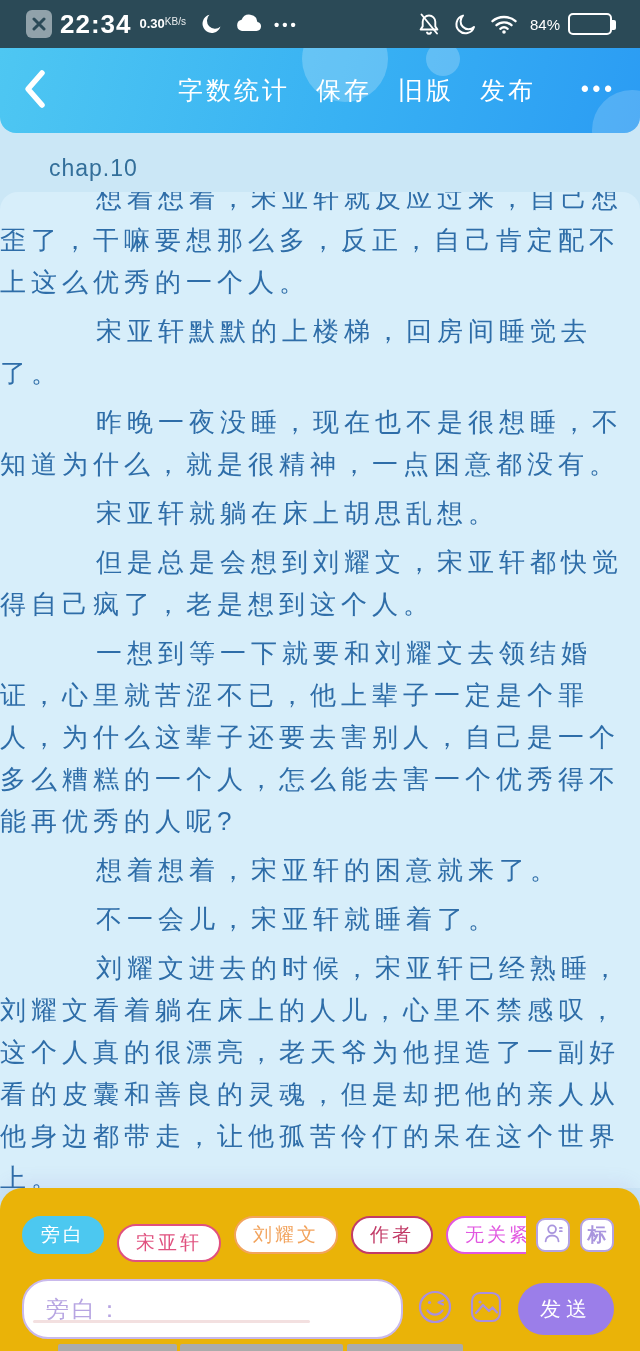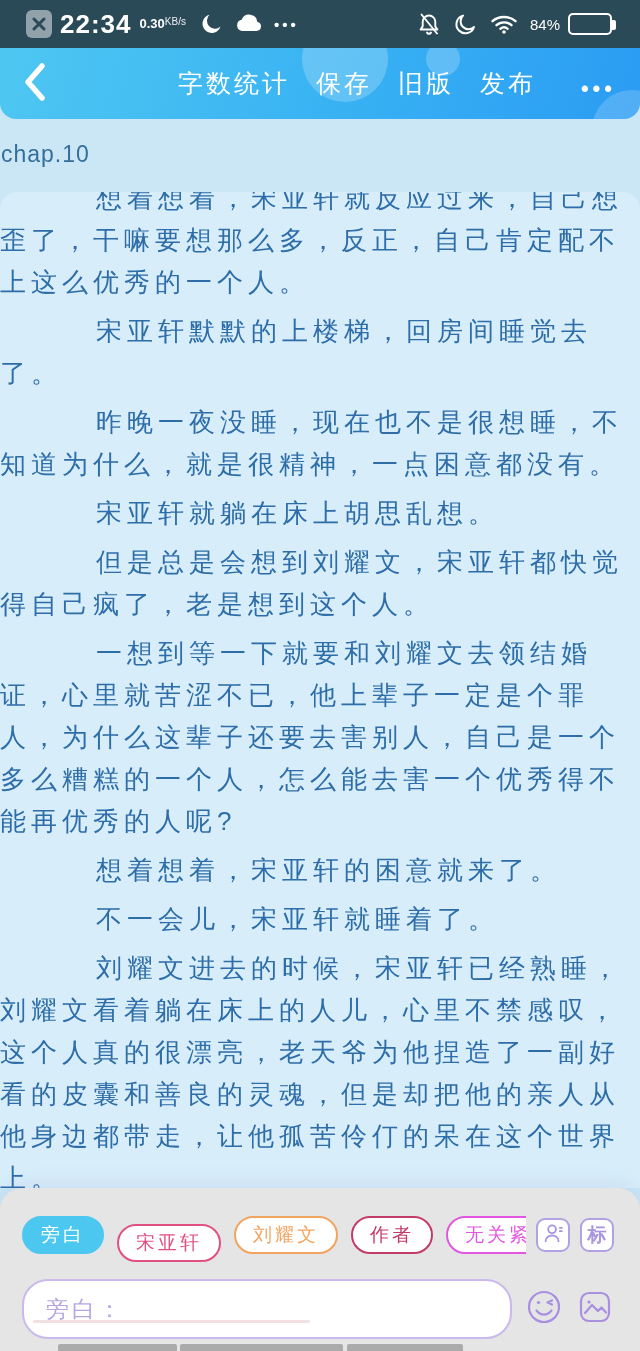--- a/index.html
+++ b/index.html
@@ -31,54 +31,54 @@
   .sb-right .sb-ico { margin-right:0; margin-left:12px; }
   .sb-batt-pct { font-size:15px; font-weight:normal; margin-left:12px; }
   .battery { width:44px; height:22px; border:2px solid #fff; border-radius:5px;
     margin-left:8px; position:relative; padding:2px; }
   .battery:after { content:""; position:absolute; right:-6px; top:5px; width:4px; height:10px;
     background:#fff; border-radius:0 2px 2px 0; }
   .battery-fill { height:100%; background:#e9eef0; border-radius:2px; }
 
   
   .header {
-    position:relative; height:71px; overflow:hidden;
+    position:relative; height:85px; overflow:hidden;
     background:linear-gradient(105deg,#4ec7f2 0%,#38b1f3 55%,#2b9cf3 100%);
     border-radius:0 0 16px 16px;
     display:flex; align-items:center;
   }
   .bubble { position:absolute; border-radius:50%; background:rgba(255,255,255,.22); }
   .b1 { width:86px; height:86px; left:302px; top:-32px; }
   .b2 { width:34px; height:34px; left:426px; top:-6px; }
   .b3 { width:80px; height:80px; left:592px; top:42px; background:rgba(255,255,255,.18); }
   .back-btn { margin-left:22px; display:flex; align-items:center; }
   .nav { position:absolute; left:178px; display:flex; align-items:center; color:#fff; }
   .nav-item { font-size:25px; letter-spacing:3px; margin-right:26px; white-space:nowrap; }
   .more-dots { color:#fff; font-size:22px; letter-spacing:4px; font-weight:bold;
     position:absolute; right:24px; top:28px; }
 
   
-  .chapter { padding:22px 0 0 1px; color:#336f9a; font-size:23px; letter-spacing:1px; height:58px; }
+  .chapter { padding:22px 0 0 1px; color:#336f9a; font-size:23px; letter-spacing:1px; height:58px;margin-left:48px; }
 
   
   .story-panel {
     position:absolute; top:192px; left:0; right:0; bottom:163px;
     background:#d7eefa; border-radius:18px 18px 0 0; overflow:hidden;
     padding:0 0;
   }
   .story-clip { margin-top:-15px; }
   .story-clip p {
     color:#2e6da8; font-size:26px; line-height:42px; letter-spacing:5px;
     text-indent:96px; margin-bottom:7px; font-weight:500;
   }
 
   
   .composer {
     position:absolute; left:0; right:0; bottom:0; height:163px;
-    background:#e5e5e5; border-radius:22px 22px 0 0;
+    background:#eab308; border-radius:22px 22px 0 0;
     box-shadow:0 -6px 18px rgba(120,100,200,.10);
     padding:20px 26px 0 22px;
   }
   .roles-row { display:flex; align-items:center; }
   .roles-scroll { flex:1; display:flex; align-items:center; overflow:hidden; white-space:nowrap; }
   .role-pill {
     flex:0 0 auto; height:38px; border:2px solid transparent; border-radius:19px;
     padding:0 17px; margin-right:13px; background:#fff;
     font-size:19px; letter-spacing:3px; display:flex; align-items:center; justify-content:center;
   }
@@ -241,19 +241,20 @@
     </span>
     <span class="round-ico">
       <span>
         <svg width="38" height="38" viewBox="0 0 38 38" fill="none" stroke="#a98fe0" stroke-width="2.2" stroke-linecap="round" stroke-linejoin="round">
           <rect x="5" y="5" width="28" height="28" rx="8"></rect>
           <circle cx="13" cy="14" r="1.6" fill="#a98fe0" stroke="none"></circle>
           <path d="M9 25l7-8 6 6 3.5-3.5 4.5 5"></path>
         </svg>
       </span>
     </span>
+    <button class="send-btn">发送</button>
   </div>
 
   <div class="kb-shadow-line"></div>
   <div class="kb-bar kb1"></div>
   <div class="kb-bar kb2"></div>
   <div class="kb-bar kb3"></div>
 </div>
 
 </body></html>

